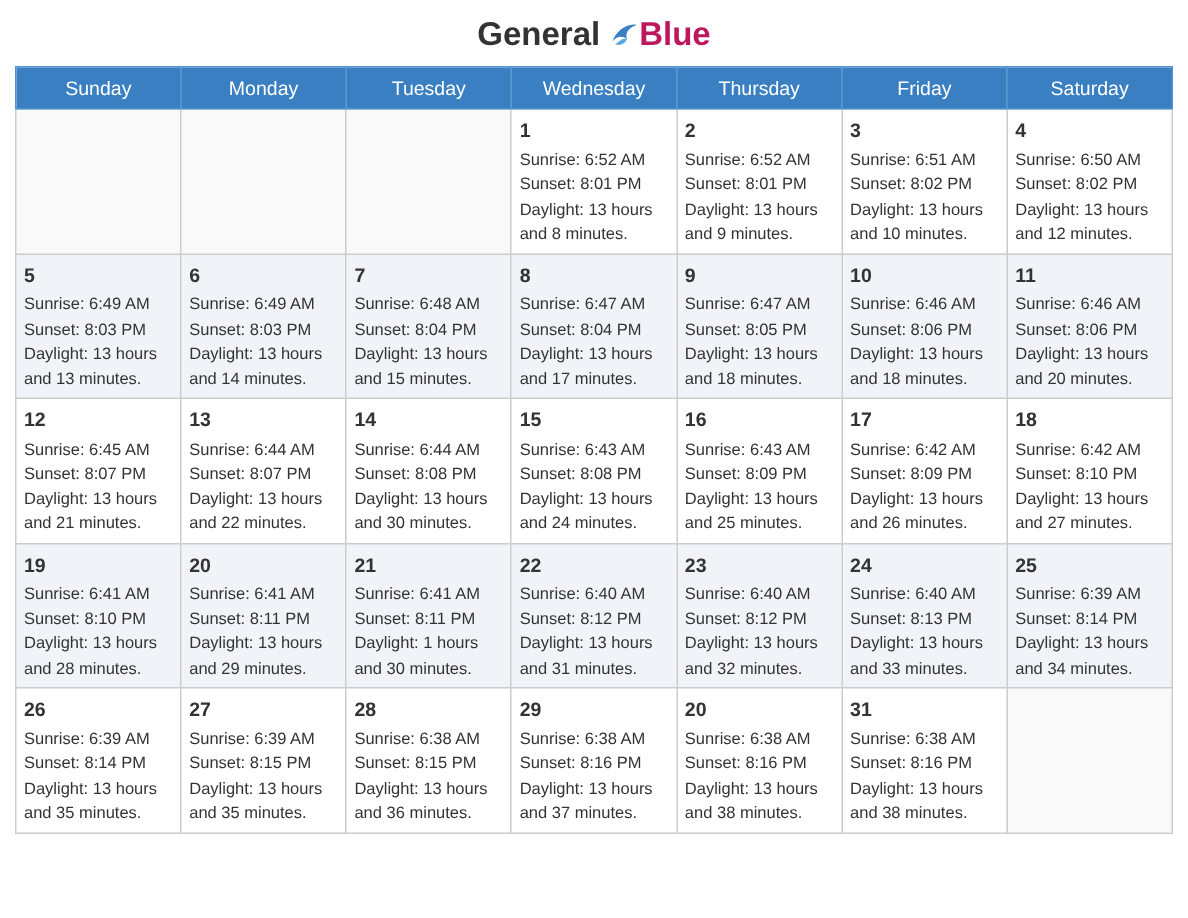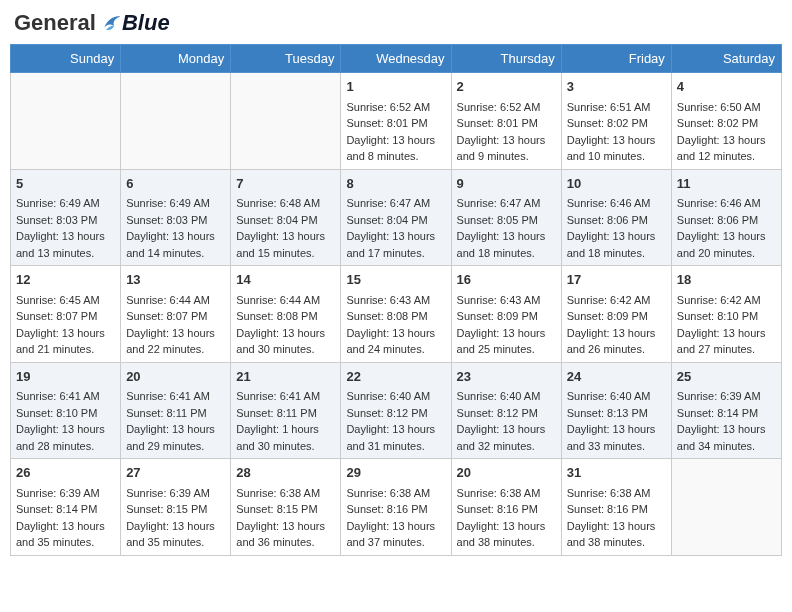--- a/index.html
+++ b/index.html
@@ -5,39 +5,39 @@
     * { box-sizing: border-box; margin: 0; padding: 0; }
     body {
       font-family: Arial, sans-serif;
       background: #fff;
       width: 792px;
       min-height: 612px;
       padding: 10px;
     }
     .header {
       display: flex;
-      justify-content: flex-start;
+      justify-content: center;
       align-items: flex-start;
       margin-bottom: 8px;
       padding: 0 4px;
     }
     .logo {
       display: flex;
       flex-direction: column;
       align-items: flex-start;
     }
     .logo-text {
       display: flex;
       align-items: center;
       font-size: 22px;
       font-weight: bold;
       color: #333;
     }
     .logo-general { color: #333; }
-    .logo-blue { color: #0f172a; font-style: italic; }
+    .logo-blue { color: #be185d; }
     .logo-icon {
       width: 24px;
       height: 20px;
       margin-left: 2px;
     }
     .title-block {
       text-align: right;
     }
     .month-title {
       font-size: 36px;
@@ -49,21 +49,21 @@
       color: #333;
     }
     .calendar {
       width: 100%;
       border-collapse: collapse;
       border: 1px solid #ccc;
     }
     .calendar th {
       background: #3a7fc1;
       color: #fff;
-      text-align: right;
+      text-align: center;
       padding: 6px 6px;
       font-size: 13px;
       border: 1px solid #5090cc;
       font-weight: normal;
     }
     .calendar td {
       border: 1px solid #ccc;
       vertical-align: top;
       padding: 4px 5px;
       font-size: 11px;

